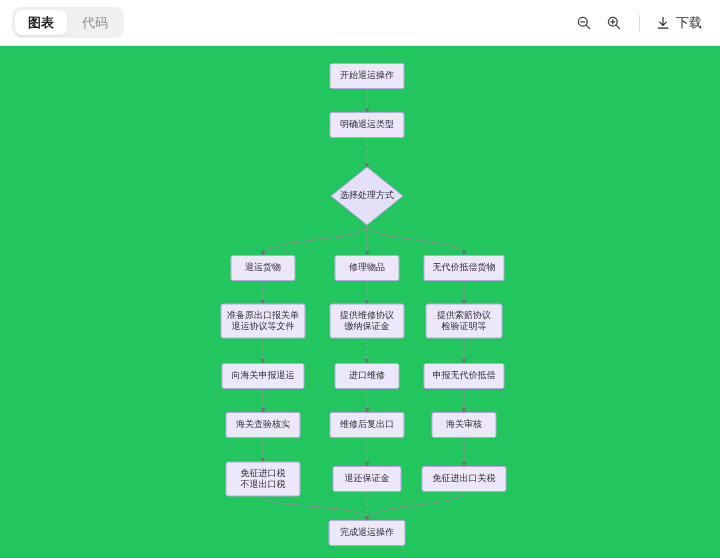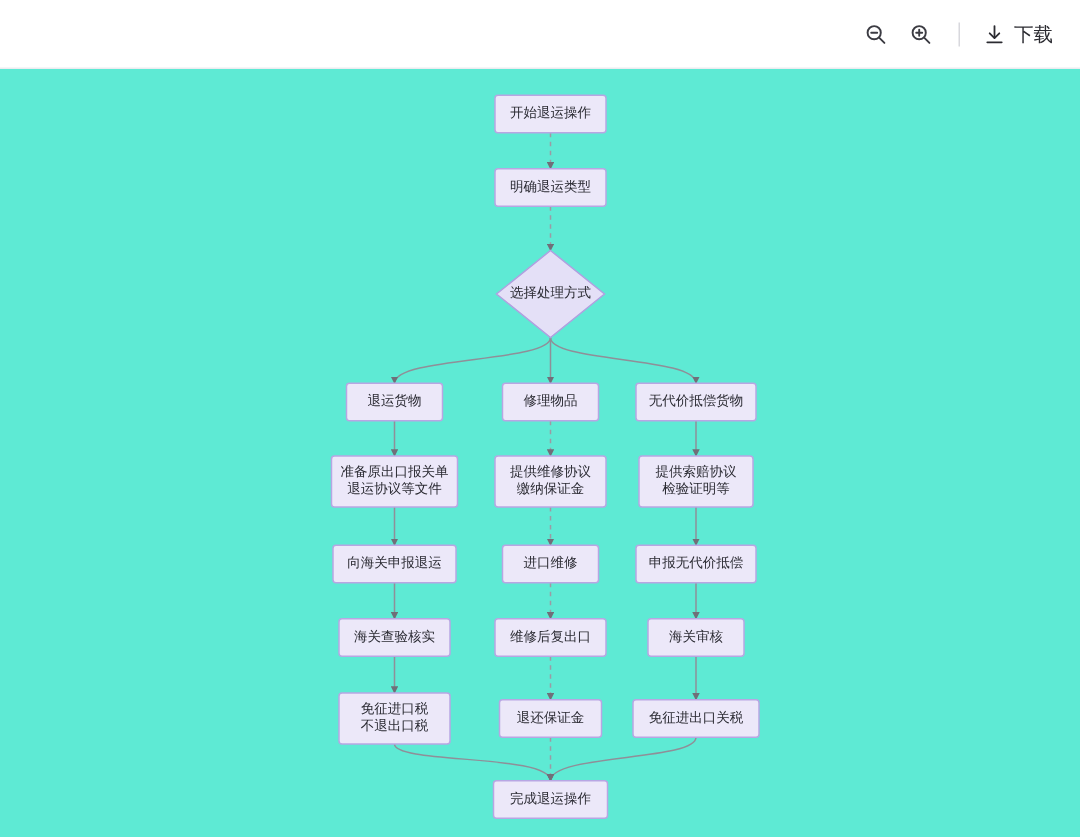--- a/index.html
+++ b/index.html
@@ -86,21 +86,21 @@
     cursor: pointer;
     color: #2b2b31;
     font-size: 13px;
     justify-content: center;
   }
 
   
   .canvas {
     position: relative;
     flex: 1 1 auto;
-    background: #5eead4;
+    background: #22c55e;
     overflow: hidden;
     text-align: right;
   }
   #diagram-svg {
     position: absolute;
     left: 0; top: 0;
     width: 720px;
     height: 512px;
     display: block;
   }
@@ -135,20 +135,24 @@
     stroke-dasharray: 3 3;
   }
 </style>
 </head>
 <body>
 
 <div id="app">
 
   <div class="toolbar">
 
+    <div class="tab-group">
+      <div class="tab active">图表</div>
+      <div class="tab">代码</div>
+    </div>
 
     <div class="toolbar-spacer"></div>
 
     <div class="tool-actions">
 
       <div class="icon-btn">
         <svg width="16" height="16" viewBox="0 0 20 20" fill="none" stroke="currentColor" stroke-width="1.6" stroke-linecap="round">
           <circle cx="8.5" cy="8.5" r="5.5"></circle>
           <line x1="12.6" y1="12.6" x2="17" y2="17"></line>
           <line x1="6" y1="8.5" x2="11" y2="8.5"></line>

